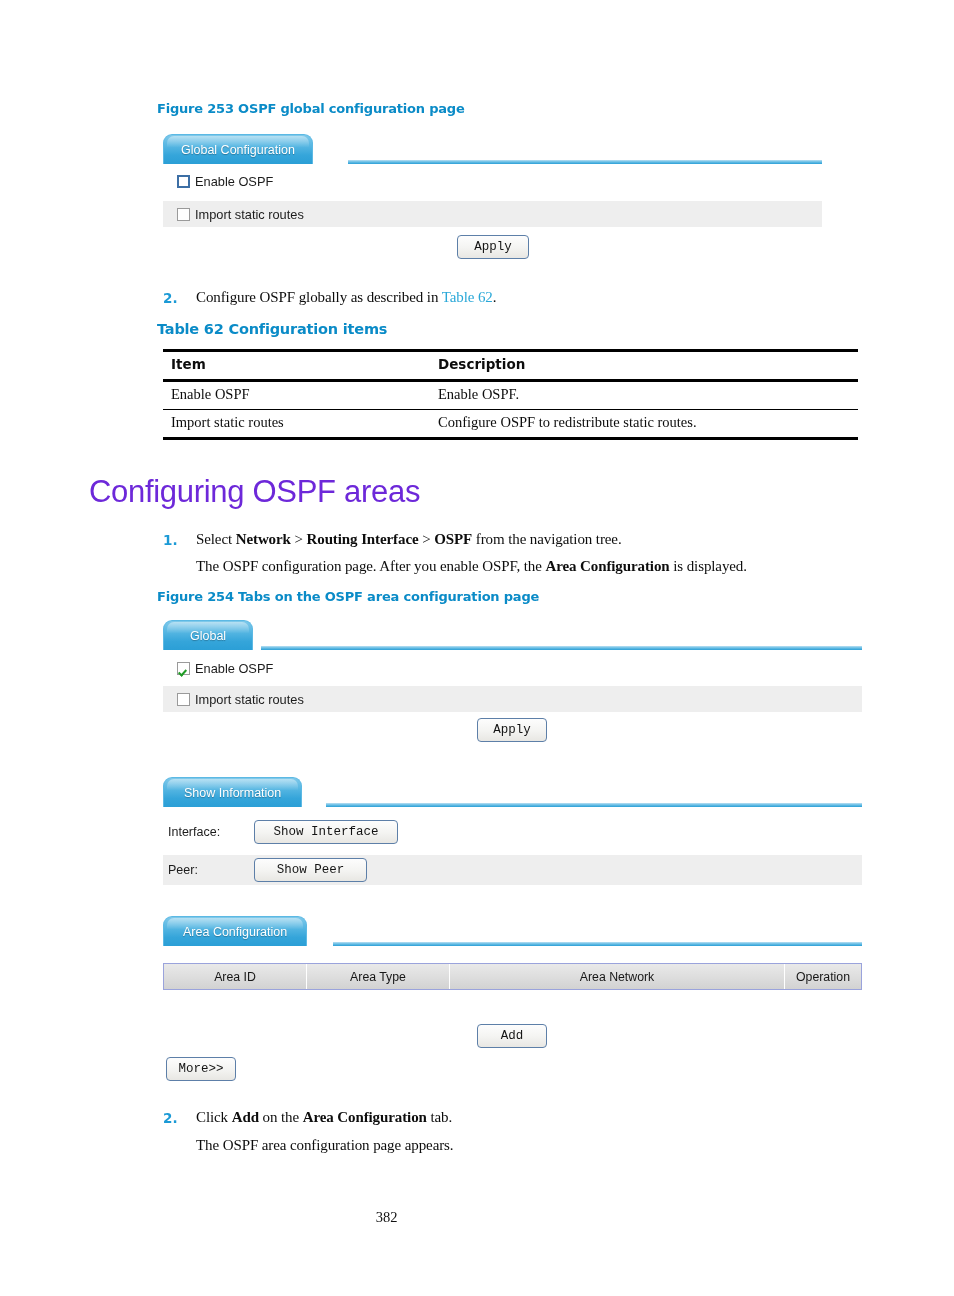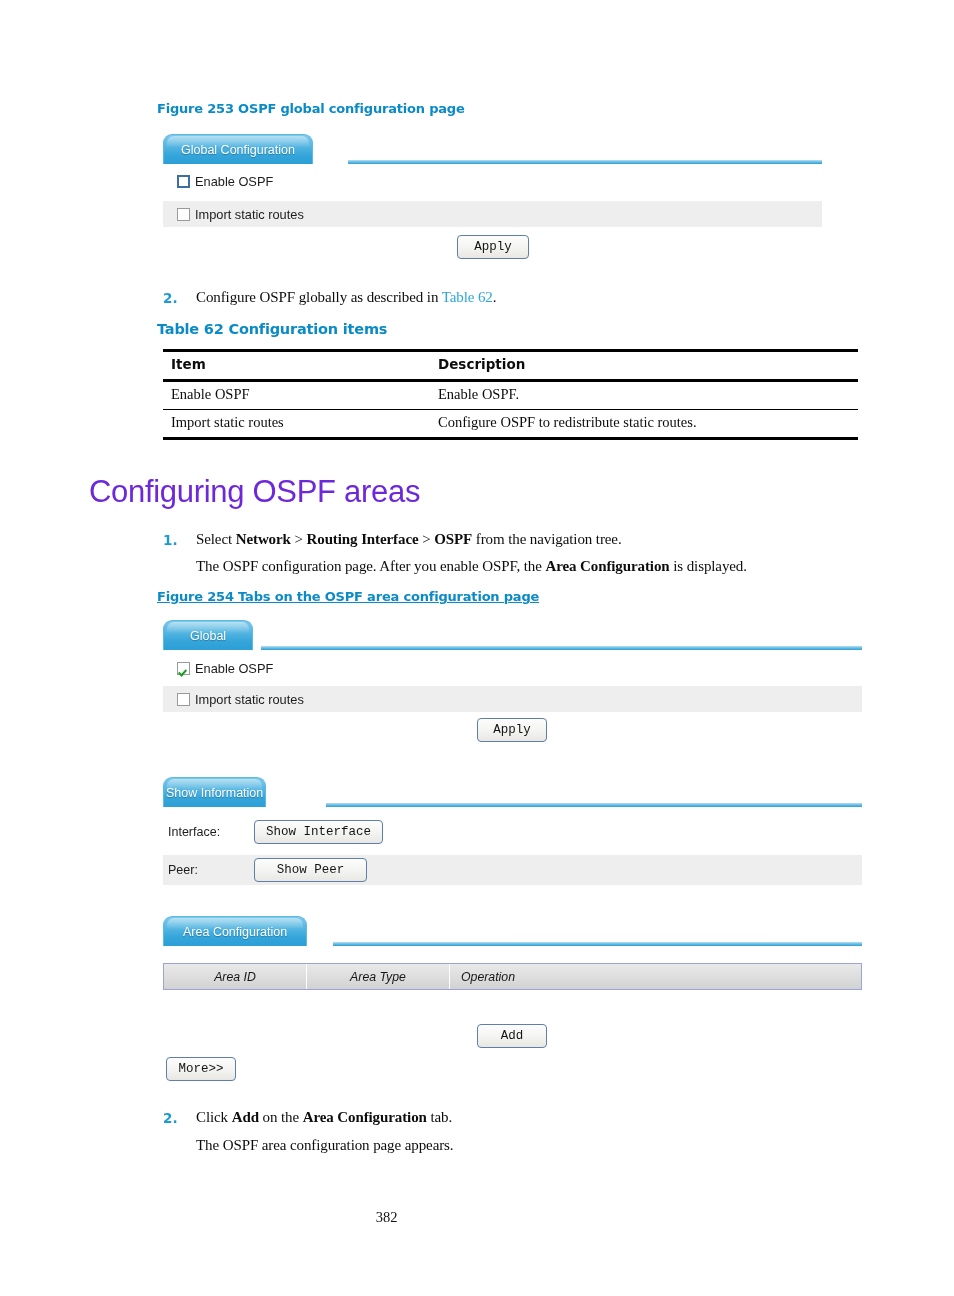--- a/index.html
+++ b/index.html
@@ -206,21 +206,20 @@
   }
 
   
   .grid {
     position: absolute;
     box-sizing: border-box;
     border: 1px solid #9aa3dc;
     background: linear-gradient(to bottom, #e9e9e9 0%, #dedede 50%, #d2d2d2 100%);
     display: flex;
     height: 27px;
-    font-style: italic;
   }
   .grid .gcell {
     display: flex;
     align-items: center;
     justify-content: center;
     box-sizing: border-box;
     font-family: "Liberation Sans", sans-serif;
     font-size: 12.3px;
     color: #171717;
     border-right: 1px solid #ffffff;
@@ -277,21 +276,21 @@
     </div>
     <div class="rule-thick"></div>
   </div>
 
   <div class="h1" style="left:89px; top:474px;">Configuring OSPF areas</div>
 
   <div class="step-num" style="left:163px; top:532px;">1.</div>
   <div class="body-text" style="left:196px; top:531px;"><span>Select </span><b>Network</b><span> &gt; </span><b>Routing Interface</b><span> &gt; </span><b>OSPF</b><span> from the navigation tree.</span></div>
   <div class="body-text" style="left:196px; top:558px;"><span>The OSPF configuration page. After you enable OSPF, the </span><b>Area Configuration</b><span> is displayed.</span></div>
 
-  <div class="fig-caption" style="left:157px; top:589px;text-decoration:underline;">Figure 254 Tabs on the OSPF area configuration page</div>
+  <div class="fig-caption" style="left:157px; top:589px;">Figure 254 Tabs on the OSPF area configuration page</div>
 
   <div class="panel">
     <div class="tab" style="position:absolute; left:163px; top:620px; padding:0 26px;">
       <span>Global</span>
     </div>
     <div class="tab-underline" style="left:261px; top:646px; width:601px;"></div>
 
     <div class="row-plain" style="left:163px; top:655px; width:699px; height:26px; padding-left:14px;">
       <span class="cbx checked"></span>
       <span class="cbx-label">Enable OSPF</span>
@@ -299,45 +298,46 @@
 
     <div class="row-striped" style="left:163px; top:686px; width:699px; height:26px; padding-left:14px;">
       <span class="cbx"></span>
       <span class="cbx-label">Import static routes</span>
     </div>
 
     <div class="btn" style="left:477px; top:718px; width:70px;">Apply</div>
   </div>
 
   <div class="panel">
-    <div class="tab" style="position:absolute; left:163px; top:777px; padding:0 2px;">
+    <div class="tab" style="position:absolute; left:163px; top:777px; padding:0 20px;">
       <span>Show Information</span>
     </div>
     <div class="tab-underline" style="left:326px; top:803px; width:536px;"></div>
 
     <div class="row-plain" style="left:163px; top:817px; width:699px; height:30px; padding-left:5px;">
       <span class="field-label" style="width:86px; display:inline-block;">Interface:</span>
-      <span class="btn" style="position:relative; left:0; top:0; width:129px;">Show Interface</span>
+      <span class="btn" style="position:relative; left:0; top:0; width:144px;">Show Interface</span>
     </div>
 
     <div class="row-striped" style="left:163px; top:855px; width:699px; height:30px; padding-left:5px;">
       <span class="field-label" style="width:86px; display:inline-block;">Peer:</span>
       <span class="btn" style="position:relative; left:0; top:0; width:113px;">Show Peer</span>
     </div>
   </div>
 
   <div class="panel">
     <div class="tab" style="position:absolute; left:163px; top:916px; padding:0 19px;">
       <span>Area Configuration</span>
     </div>
     <div class="tab-underline" style="left:333px; top:942px; width:529px;"></div>
 
     <div class="grid" style="left:163px; top:963px; width:699px;">
       <div class="gcell" style="width:143px;">Area ID</div>
       <div class="gcell" style="width:143px;">Area Type</div>
+      <div class="gcell" style="width:335px;">Area Network</div>
       <div class="gcell" style="width:76px;">Operation</div>
     </div>
 
     <div class="btn" style="left:477px; top:1024px; width:70px;">Add</div>
 
     <div class="btn" style="left:166px; top:1057px; width:70px;">More&gt;&gt;</div>
   </div>
 
   <div class="step-num" style="left:163px; top:1110px;">2.</div>
   <div class="body-text" style="left:196px; top:1109px;"><span>Click </span><b>Add</b><span> on the </span><b>Area Configuration</b><span> tab.</span></div>

